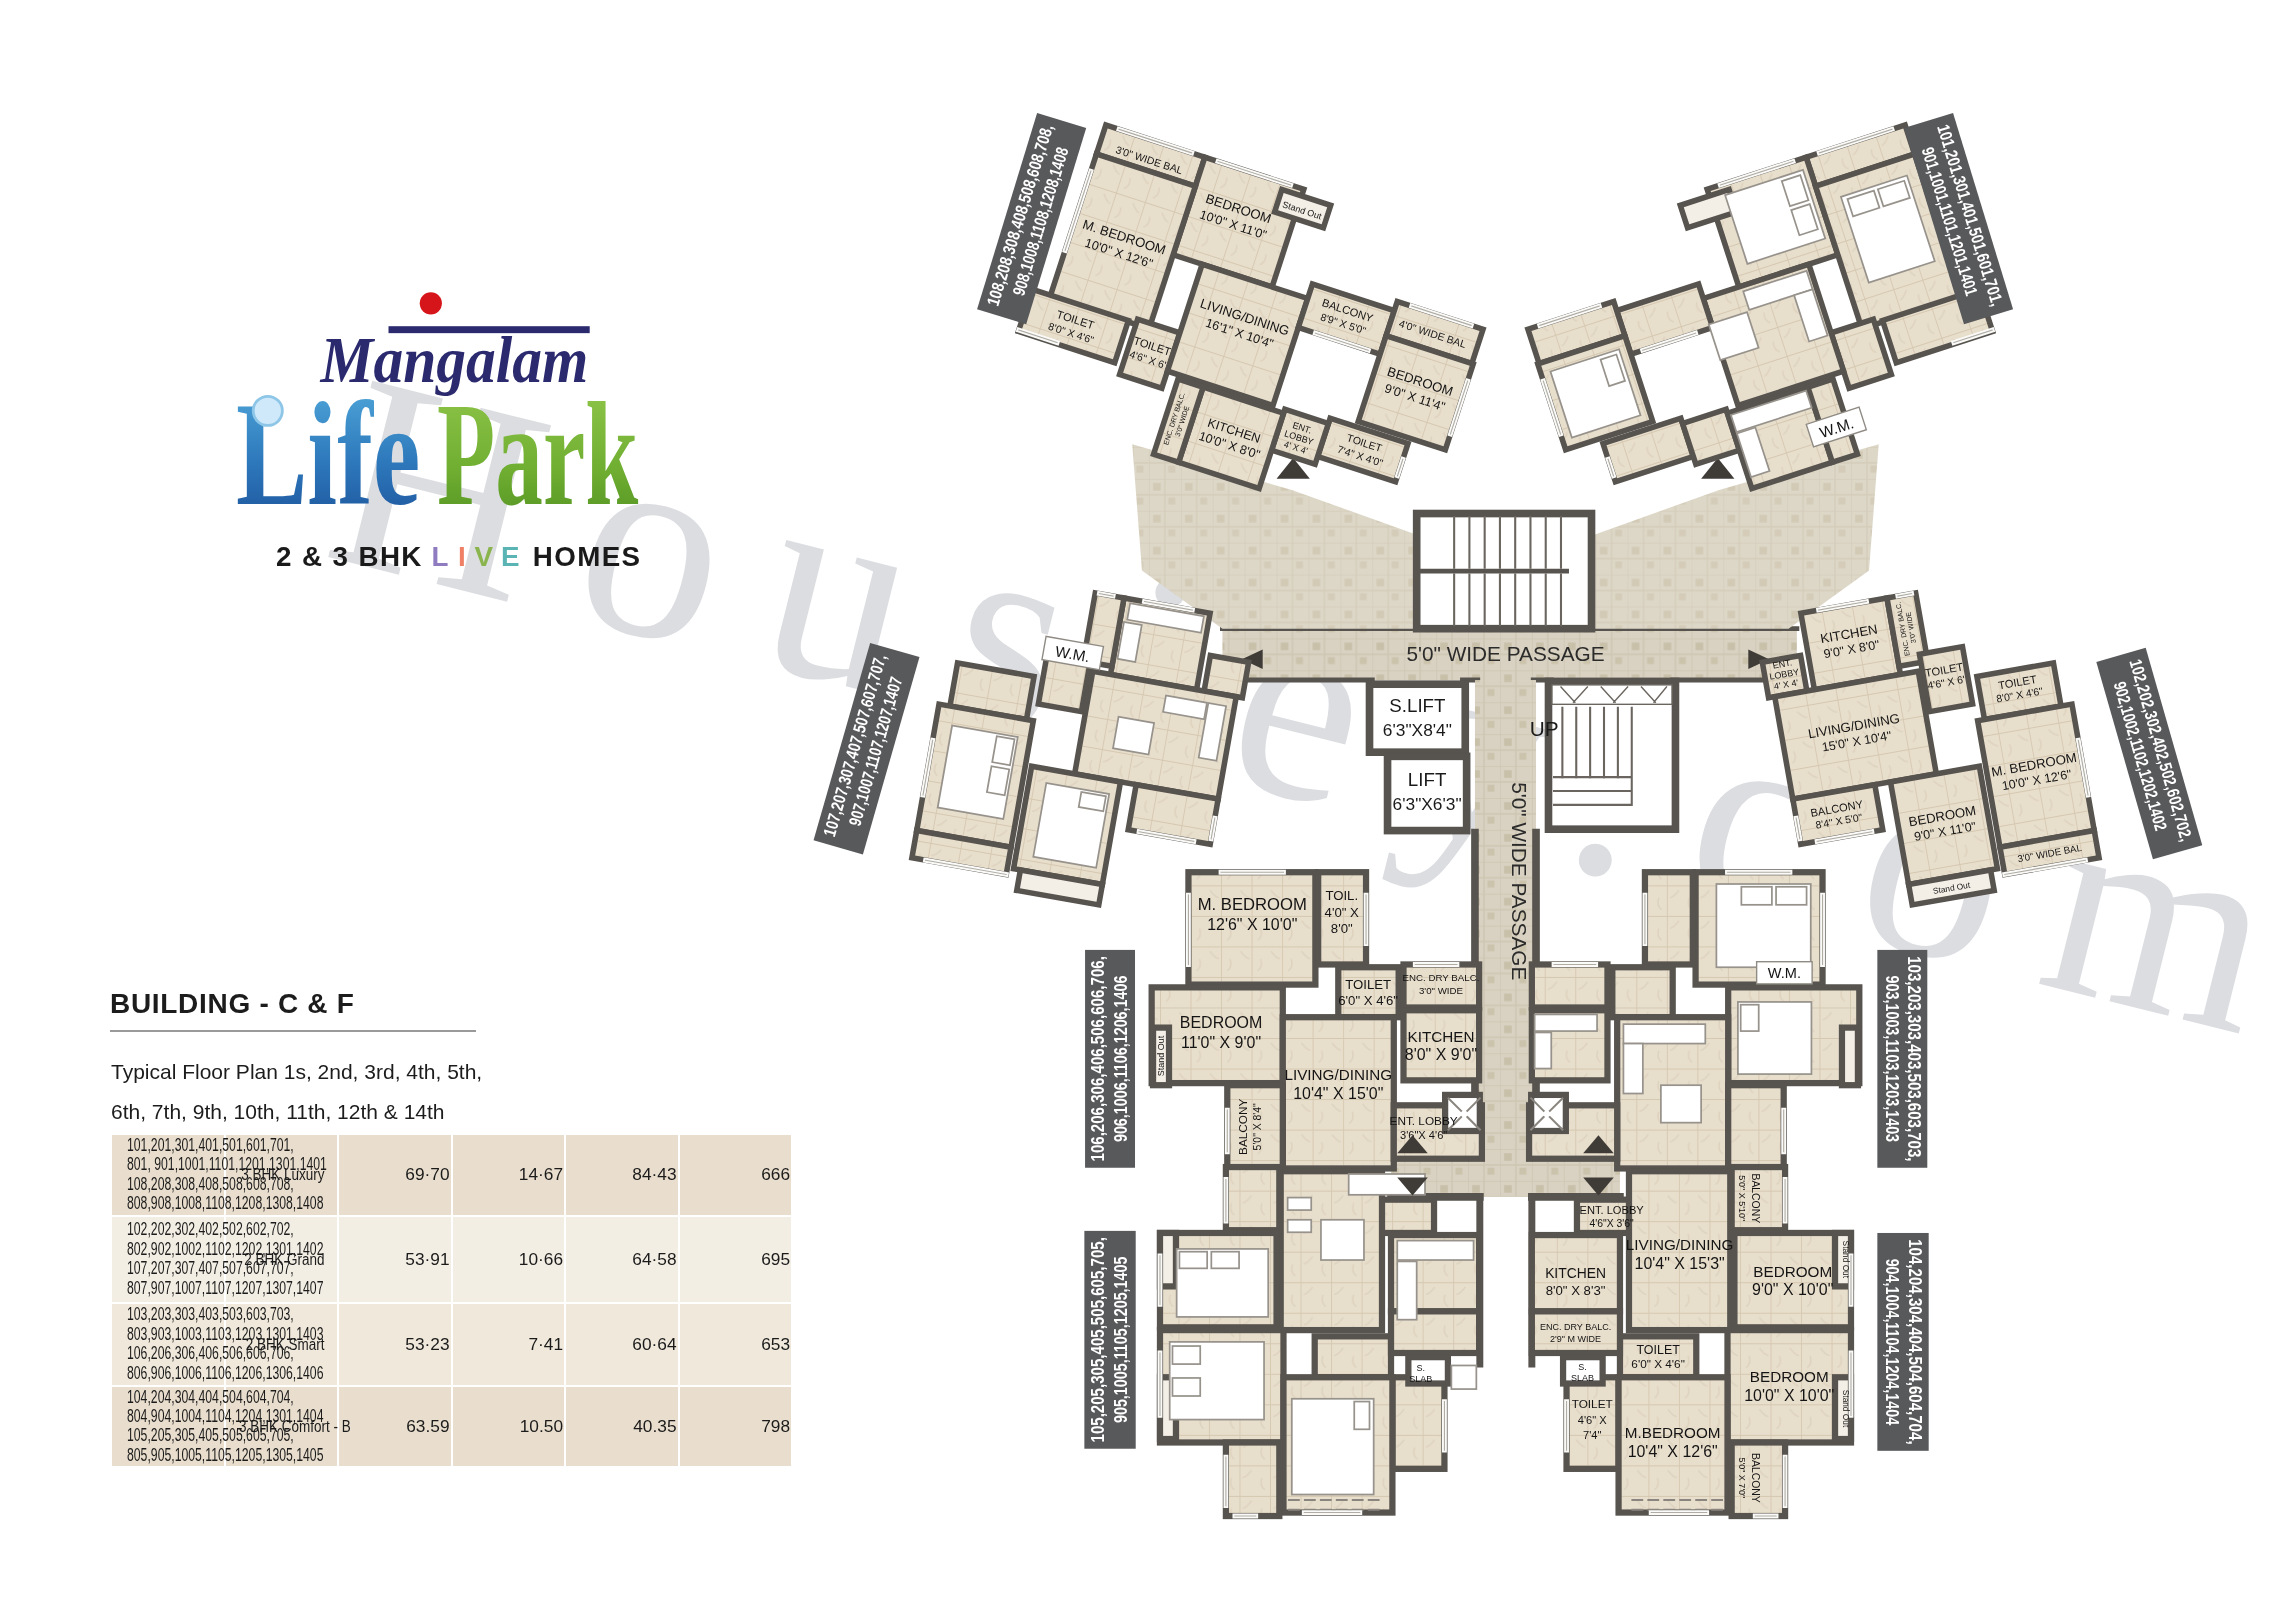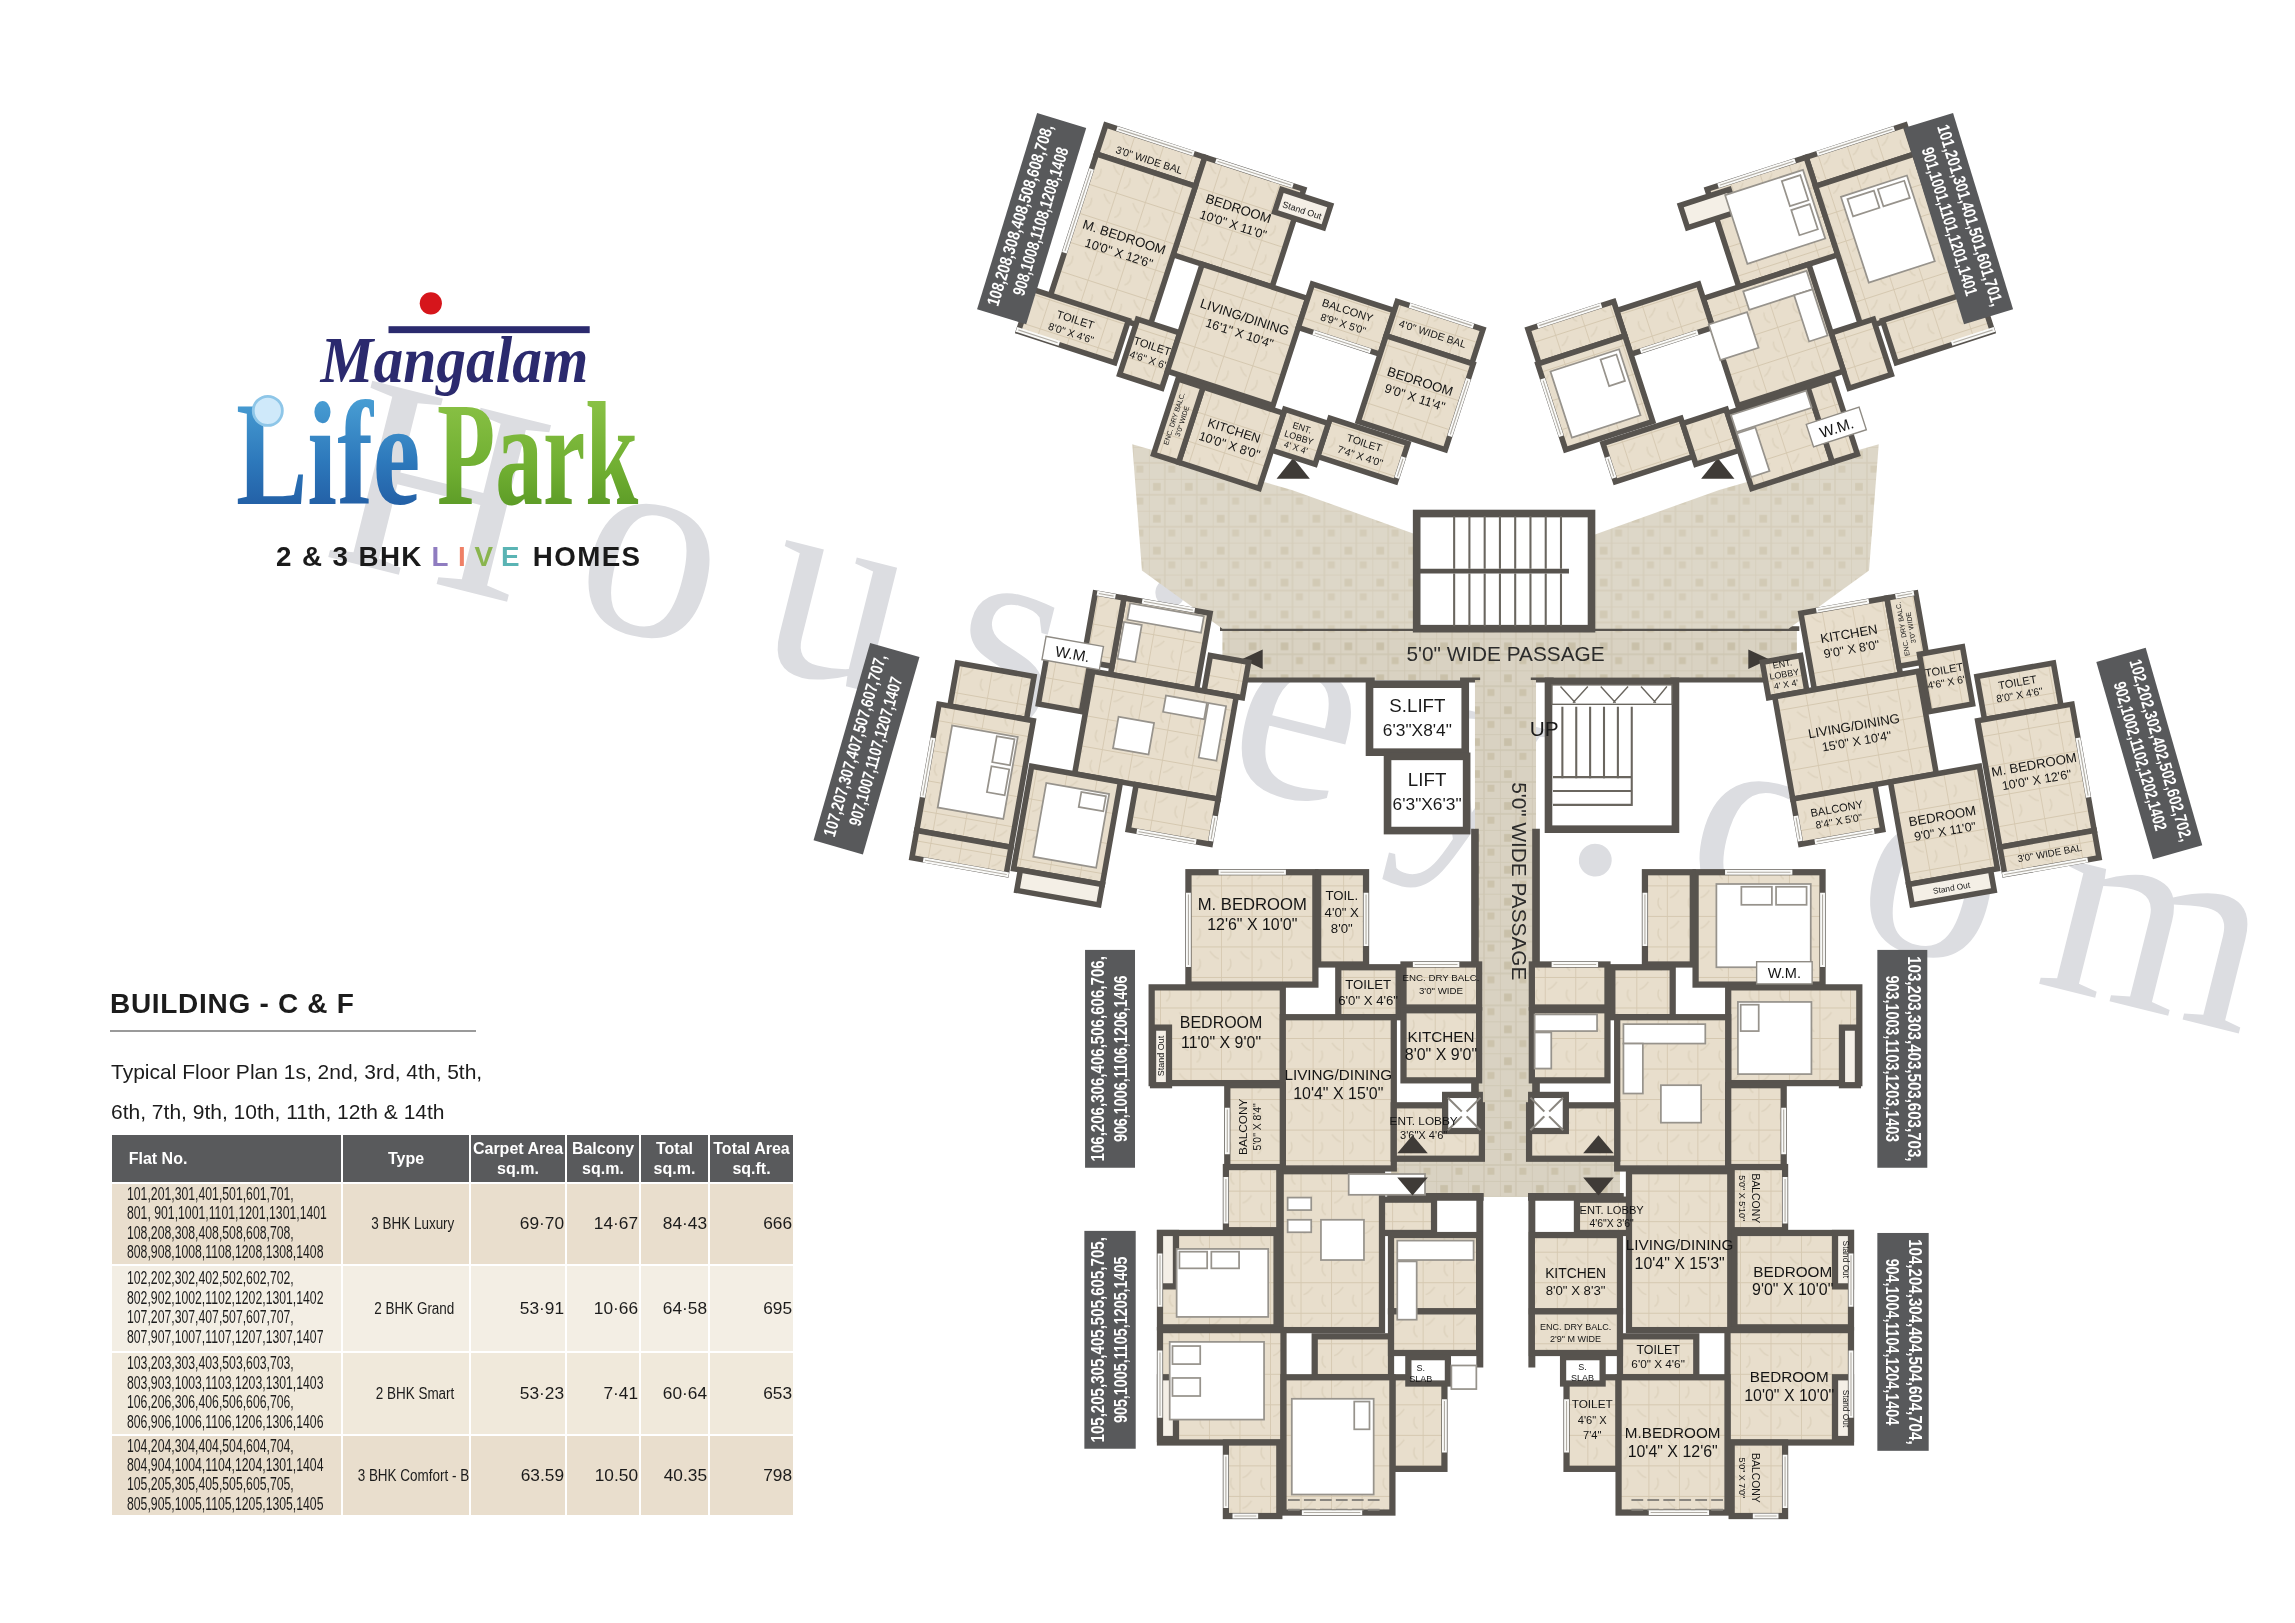--- a/index.html
+++ b/index.html
@@ -589,28 +589,20 @@
   </g>
 </g>
 </svg>
 
 <div class="lp" id="bheading">BUILDING - C &amp; F<div style="margin-top:9.7px;border-bottom:2.1px solid #9a9a9a;width:366px;"></div></div>
 <div class="lp" id="subhead">Typical Floor Plan 1s, 2nd, 3rd, 4th, 5th,<br>6th, 7th, 9th, 10th, 11th, 12th &amp; 14th</div>
 
 <div class="lp" id="tablewrap">
 <table>
 <tbody>
-          <tr style="height:49px;">
-  <th class="c1 h1">Flat No.</th>
-            <th class="c2">Type</th>
-            <th class="c3">Carpet Area<br>sq.m.</th>
-            <th class="c4">Balcony<br>sq.m.</th>
-            <th class="c5">Total<br>sq.m.</th>
-            <th class="c6">Total Area<br>sq.ft.</th>
-</tr>
 <tr class="r1" style="height:79px;">
   <td class="fn">
               <div>101,201,301,401,501,601,701,<br>801, 901,1001,1101,1201,1301,1401<br>108,208,308,408,508,608,708,<br>808,908,1008,1108,1208,1308,1408</div>
             </td>
   <td>
               <div class="ty">3 BHK Luxury</div>
             </td>
             <td>69·70</td>
             <td>14·67</td>
             <td>84·43</td>

